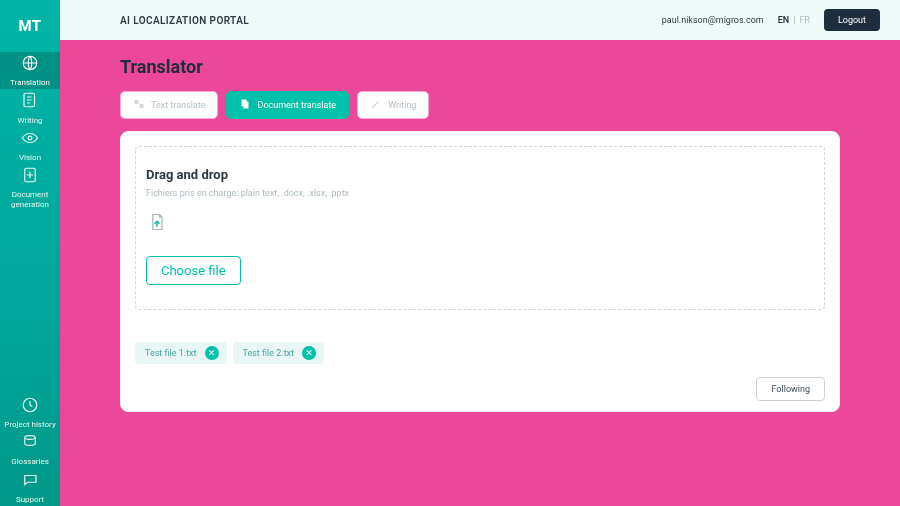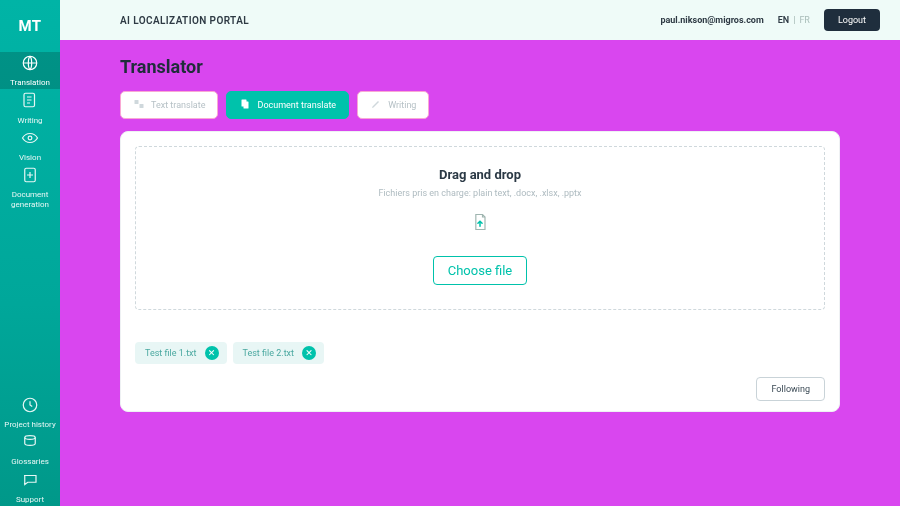--- a/index.html
+++ b/index.html
@@ -22,30 +22,30 @@
   .nav-item {
     display: flex; flex-direction: column; align-items: center; justify-content: center;
     gap: 4px; padding: 2px 2px; cursor: pointer; font-size: 8px; line-height: 1.15;
     text-align: center; color: #e6f7f5;
   }
   .nav-item.active { background: rgba(0,0,0,0.18); color:#fff; }
   .nav-item svg { width: 18px; height: 18px; stroke: currentColor; fill: none; stroke-width: 1.6; }
   .nav-spacer { flex: 1; }
 
   
-  .main { flex: 1; display: flex; flex-direction: column; background:#d946ef; }
+  .main { flex: 1; display: flex; flex-direction: column; background:#ec4899; }
 
   
   .header {
     height: 40px; background: #effbf8; display: flex; align-items: center;
     padding: 0 20px 0 60px; gap: 14px; font-size: 10px; color: #2e3a44;
   }
   .portal-title { font-size: 10px; font-weight: 600; letter-spacing: 0.4px; color:#2e3a44; }
   .header-spacer { flex: 1; }
-  .user-email { font-size: 9px; font-weight: 700; color:#2e3a44; }
+  .user-email { font-size: 9px; font-weight: 400; color:#2e3a44; }
   .lang-switch { font-size: 9px; color:#2e3a44; display:flex; gap:4px; align-items:center;}
   .lang-switch .sep{ color:#9fb5b0;}
   .lang-a.active{ font-weight:600; color:#2e3a44; cursor:pointer;}
   .lang-a.inactive{ color:#a9bdb9; cursor:pointer;}
   .logout-btn {
     background: #1f2e3d; color:#fff; border:none; border-radius:4px;
     font-size:9px; padding:6px 14px; cursor:pointer;
   }
 
   
@@ -63,21 +63,21 @@
   .tab.inactive svg { fill:#cfd8dc; }
 
   .panel {
     border:1px solid #eef1f3; border-radius:8px; padding:14px 14px 10px 14px;
     background:#fff;
     box-shadow: 0 0 0 rgba(0,0,0,0);
   }
 
   .dropzone {
     border:1px dashed #cfd8dc; border-radius:4px; padding: 20px 10px 24px 10px;
-    display:flex; flex-direction:column; align-items:center; gap:6px;
+    display:flex; flex-direction:column; align-items:flex-start; gap:6px;
   }
   .dz-title { font-size:13px; font-weight:700; color:#2b3945; }
   .dz-sub { font-size:9px; color:#aebbc0; }
   .dz-icon { margin-top:8px; }
   .dz-icon svg { width:22px; height:20px; }
   .choose-btn {
     margin-top:14px; border:1px solid #00c2ab; color:#00c2ab; background:#fff;
     font-size:13px; padding:6px 14px; border-radius:4px; cursor:pointer;
   }
 

